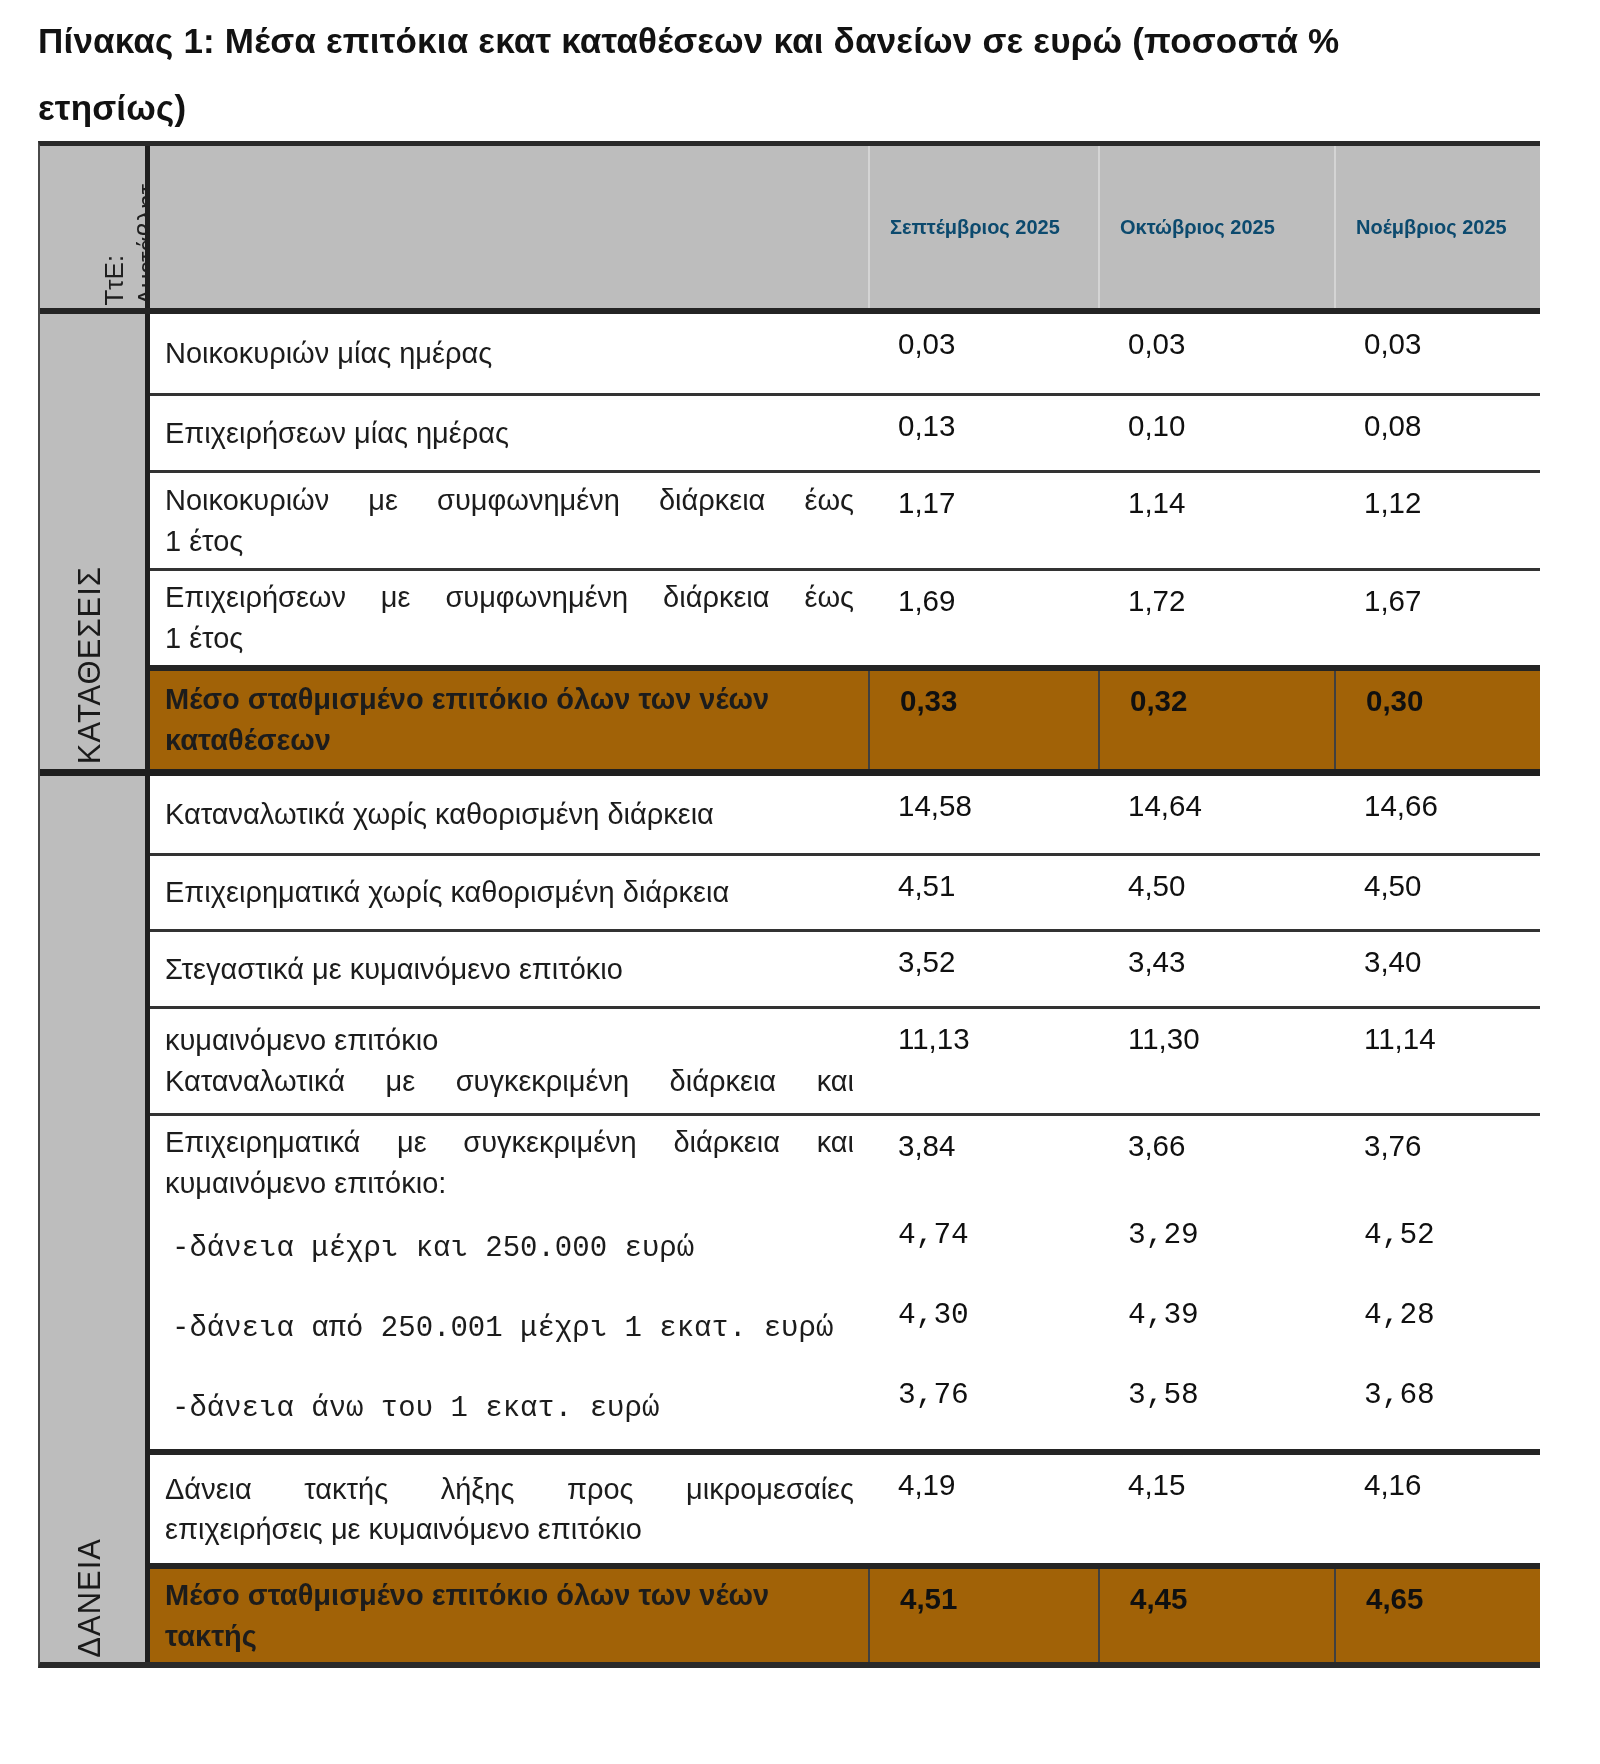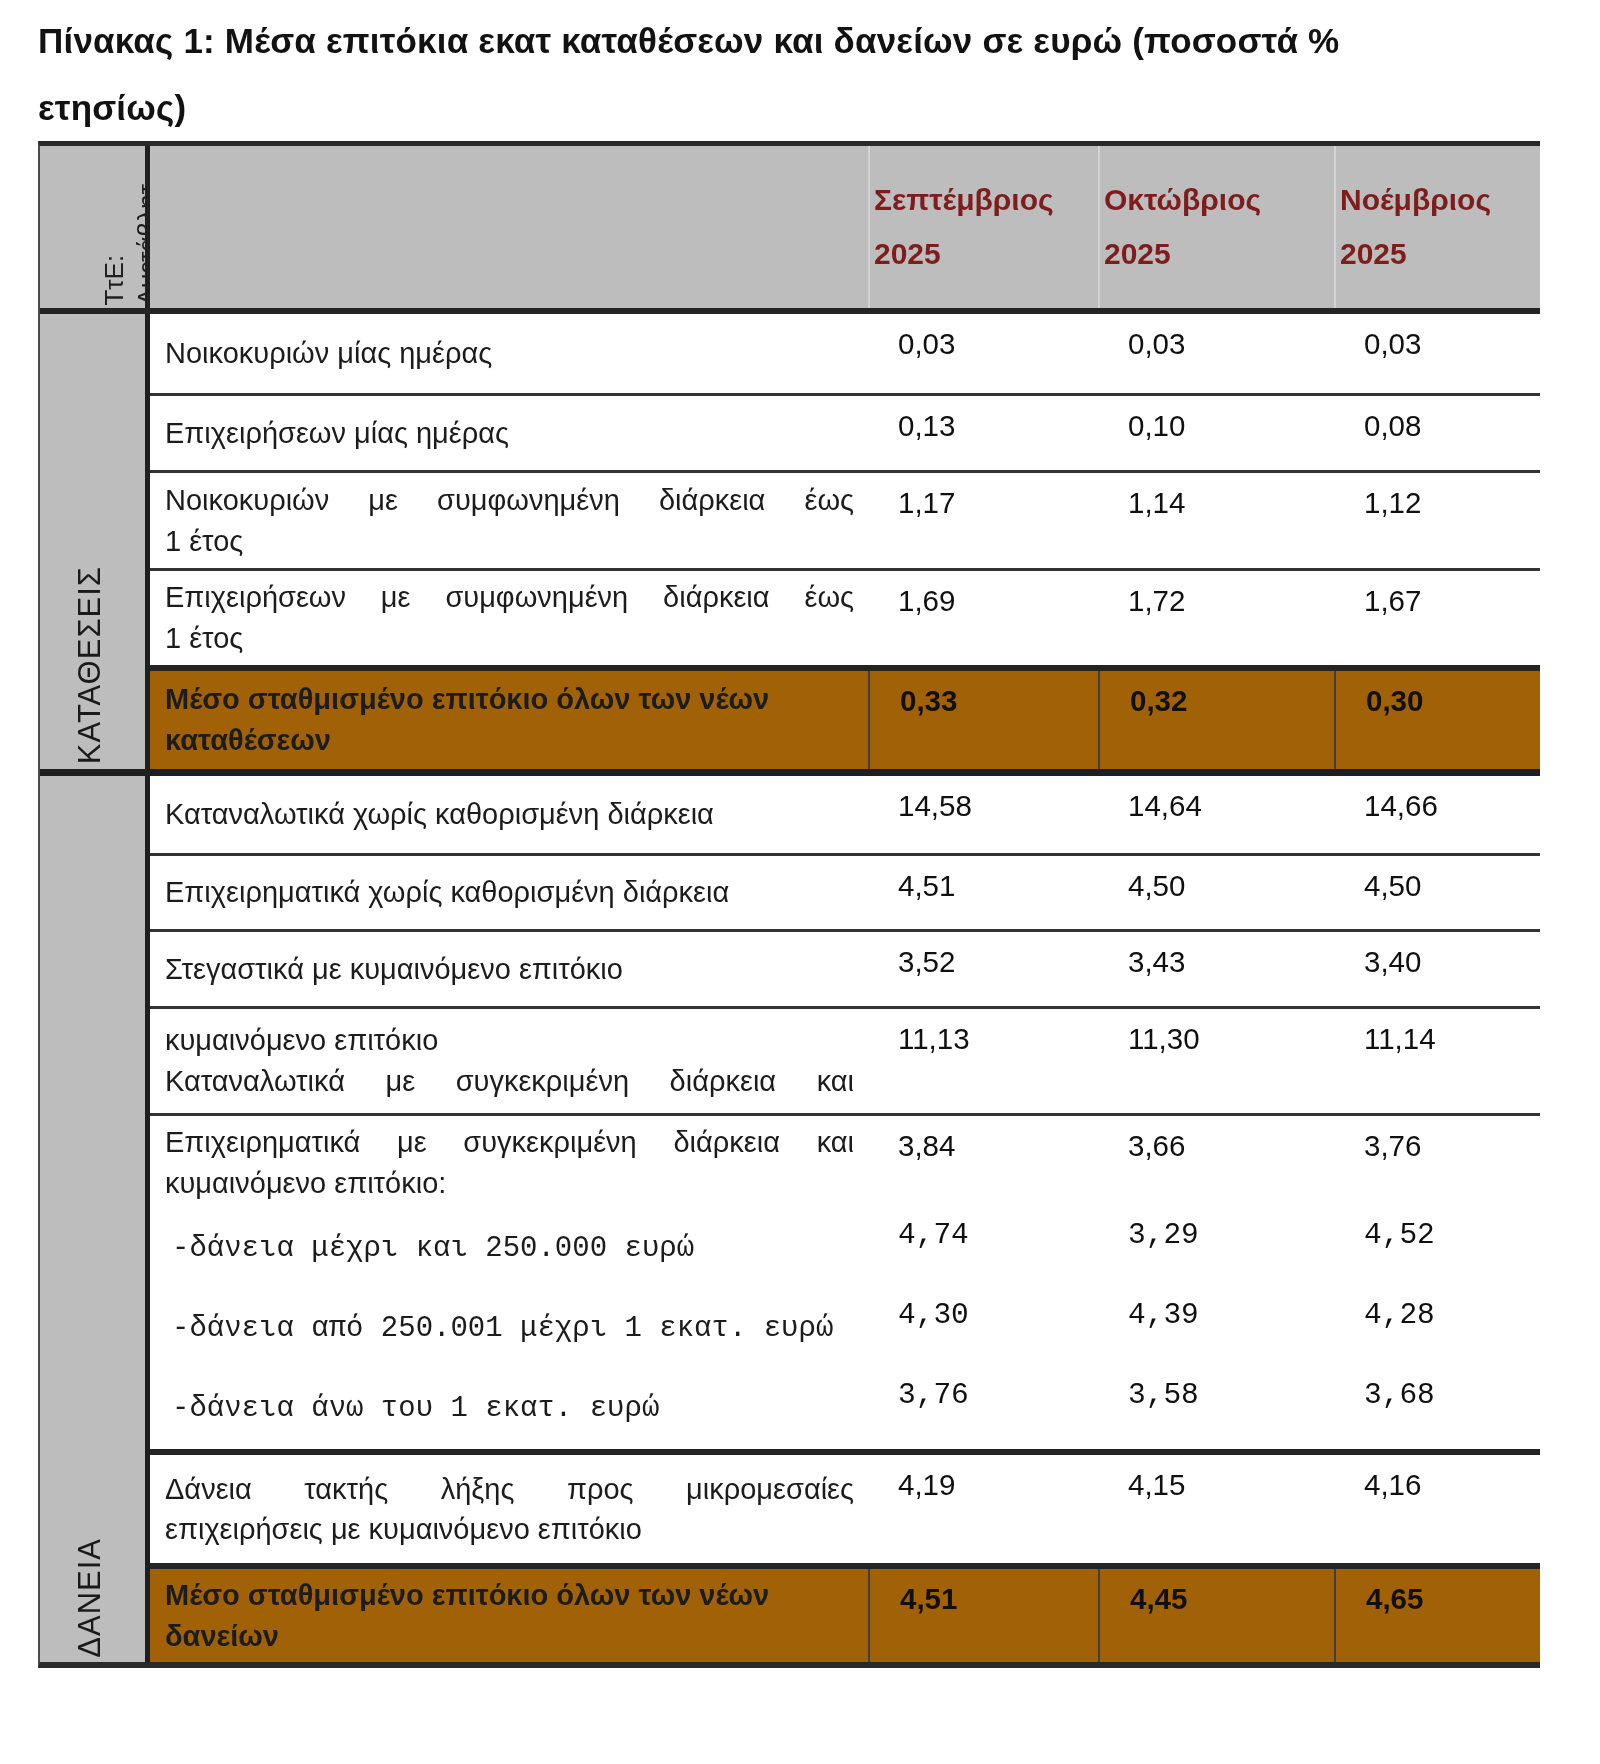--- a/index.html
+++ b/index.html
@@ -55,25 +55,25 @@
     white-space: nowrap;
   }
   .corner-vtext .cline { display: block; }
   .hcols {
     flex: 1;
     display: grid;
     grid-template-columns: 718px 230px 236px 1fr;
   }
   .hcell {
     display: flex; align-items: center;
-    padding-left: 4px;
+    padding-left: 20px;
     font-weight: bold;
-    font-size: 30px;
+    font-size: 20px;
     line-height: 1.8;
-    color: #7f1d1d;
+    color: #0c4a6e;
   }
   .hcell.month { border-left: 2px solid #d4d4d4; padding-right: 20px; }
 
   
   .section { display: flex; }
   .section.deposits { border-bottom: 7px solid #1f1f1f; }
   .sidebar {
     width: 110px; flex-shrink: 0;
     background: #bdbdbd;
     border-right: 5px solid #1f1f1f;
@@ -321,21 +321,21 @@
             </div>
           <div class="val">4,19</div>
           <div class="val">4,15</div>
           <div class="val">4,16</div>
         </div>
 
         <div class="row summary tsep" style="min-height:92px">
           <div class="lbl">
               <div class="wrap">
             <span class="line">Μέσο σταθμισμένο επιτόκιο όλων των νέων</span>
-            <span class="line">δανείων</span>
+            <span class="line">τακτής</span>
           </div>
             </div>
           <div class="val">4,51</div>
           <div class="val">4,45</div>
           <div class="val">4,65</div>
         </div>
 
       </div>
     </div>
 

